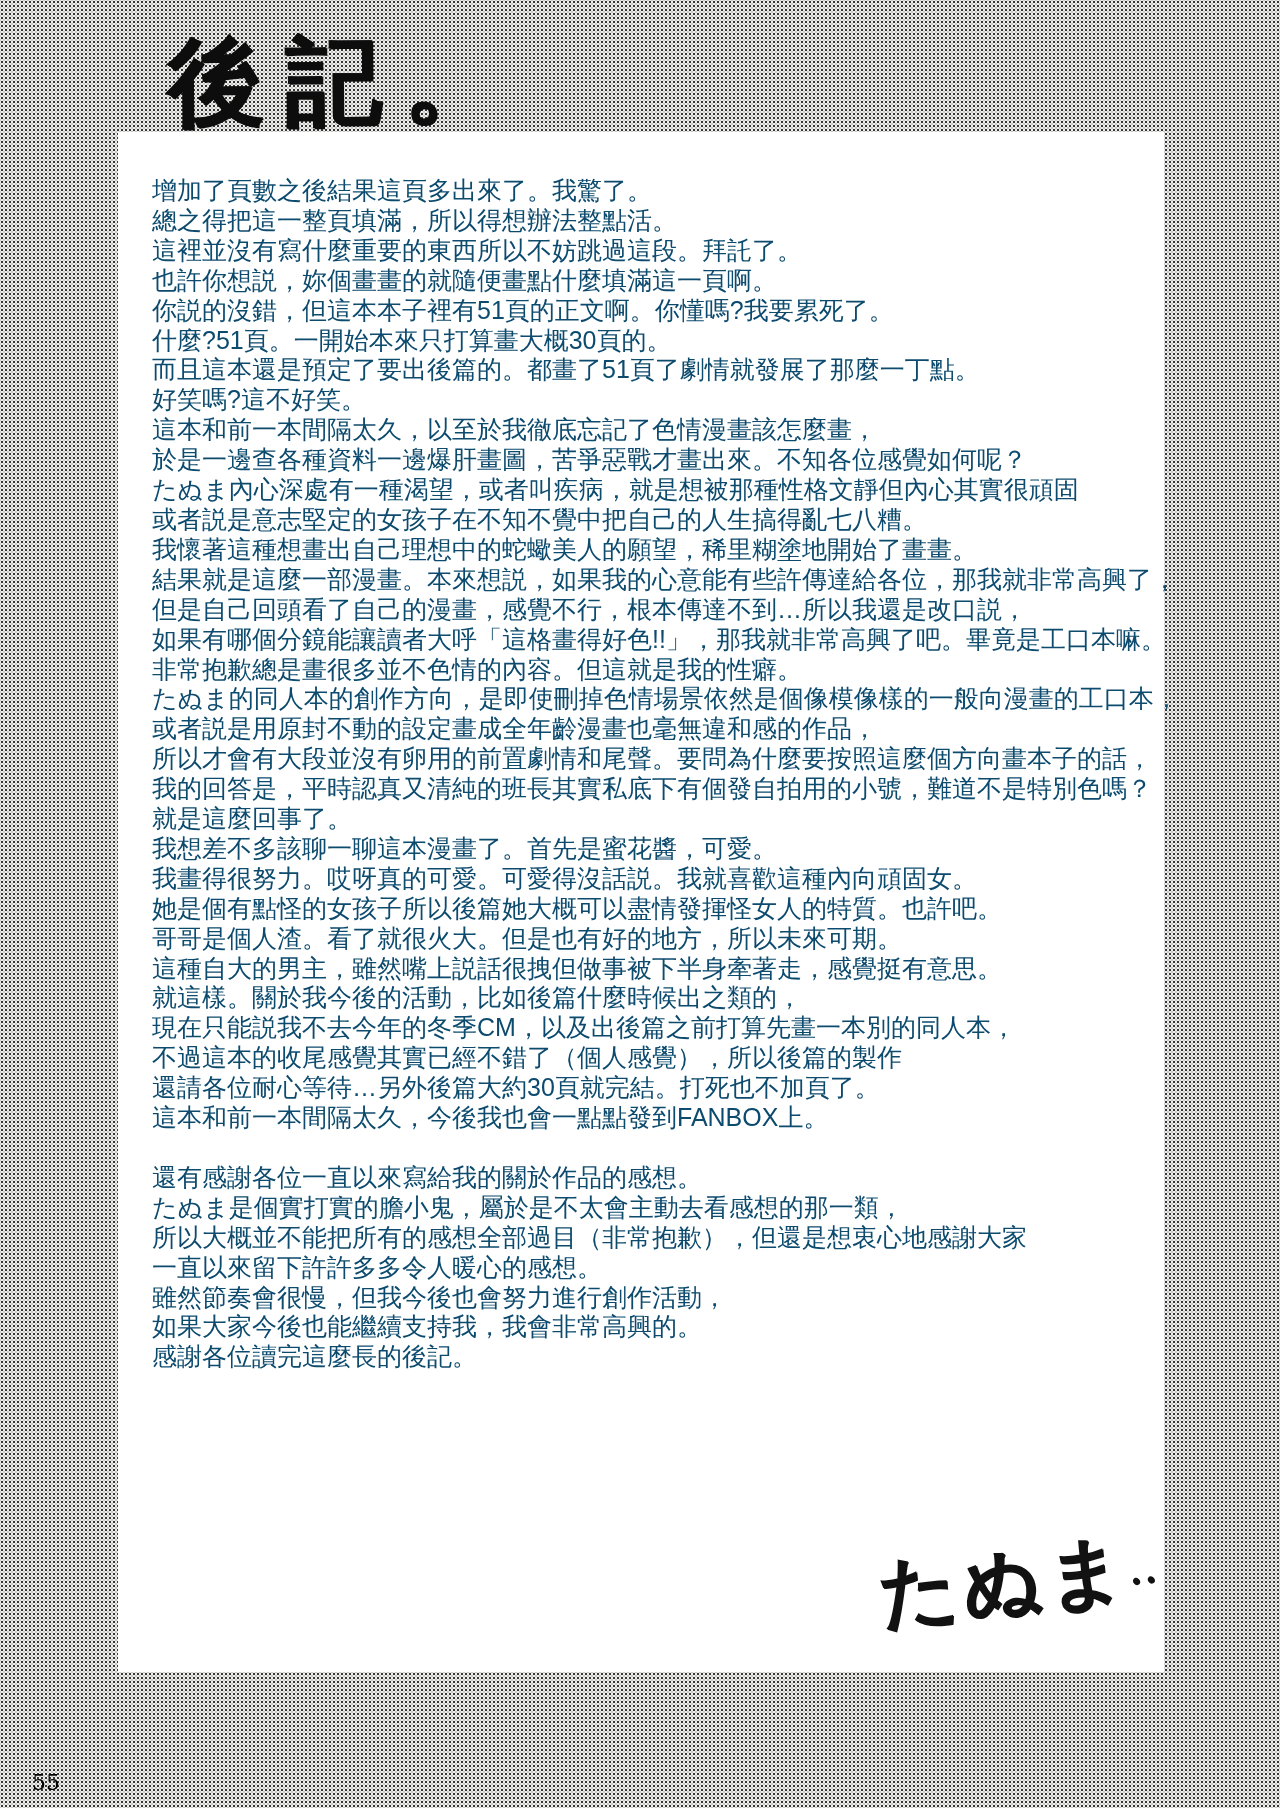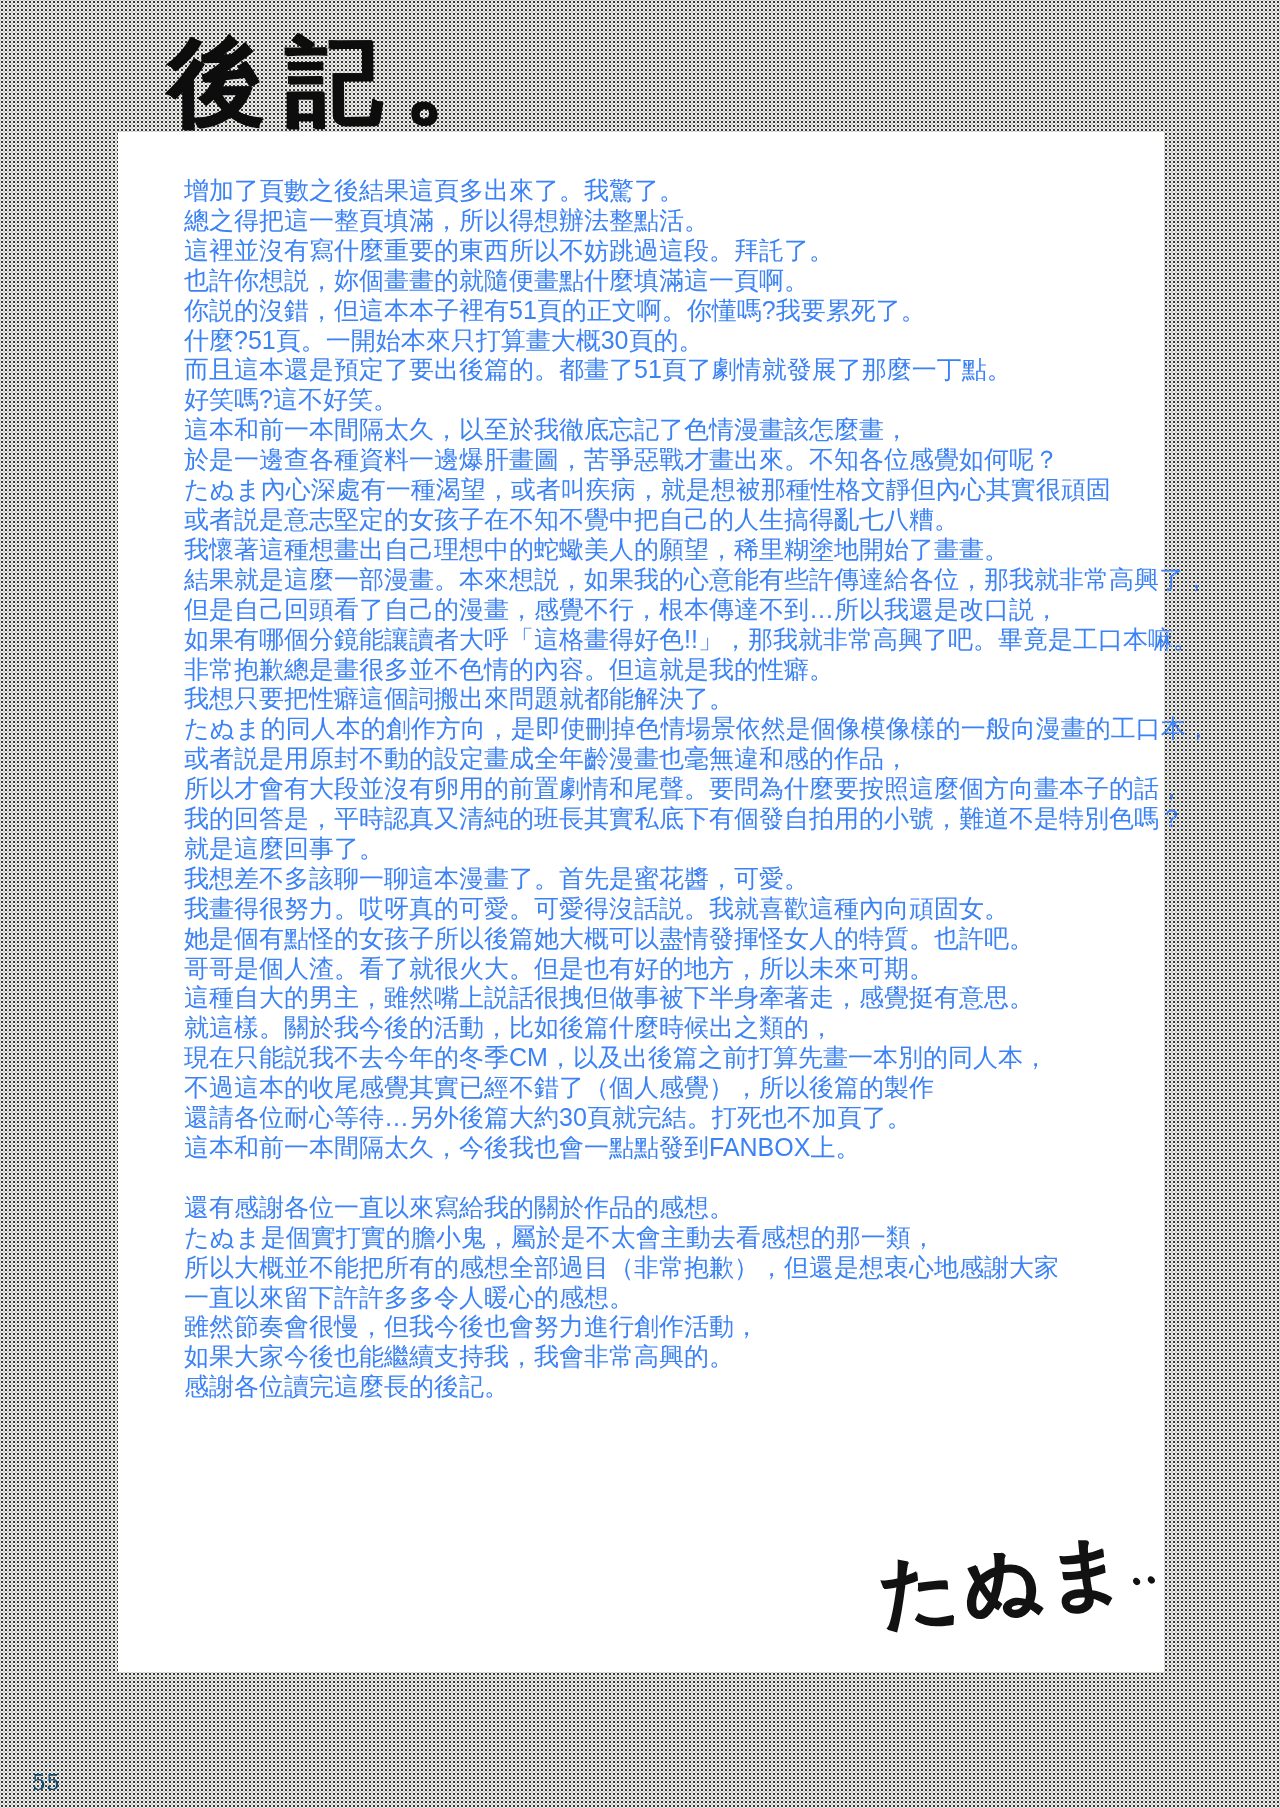--- a/index.html
+++ b/index.html
@@ -55,24 +55,23 @@
     left: 152px;
     top: 176px;
     width: 1000px;
     z-index: 2;
   }
 
   .body-text .line {
     font-size: 25px;
     line-height: 29.9px;
     min-height: 29.9px;
-    color: #3b82f6;
+    color: #0c4a6e;
     white-space: nowrap;
     letter-spacing: 0px;
-    margin-left: 32px;
   }
 
   
   .signature {
     position: absolute;
     left: 878px;
     top: 1528px;
     font-family: "DejaVu Serif", serif;
     font-weight: 900;
     font-size: 78px;
@@ -89,21 +88,21 @@
     letter-spacing: 3px;
     vertical-align: 10px;
   }
 
   .page-number {
     position: absolute;
     left: 32px;
     top: 1770px;
     font-size: 22px;
     font-family: "DejaVu Serif", serif;
-    color: #0c4a6e;
+    color: #000000;
     z-index: 3;
   }
 </style>
 </head>
 <body>
 
 <div class="page-bg"></div>
 
 <div class="content-panel"></div>
 
@@ -120,21 +119,20 @@
     <div class="line">好笑嗎?這不好笑。</div>
     <div class="line">這本和前一本間隔太久，以至於我徹底忘記了色情漫畫該怎麼畫，</div>
     <div class="line">於是一邊查各種資料一邊爆肝畫圖，苦爭惡戰才畫出來。不知各位感覺如何呢？</div>
     <div class="line">たぬま內心深處有一種渴望，或者叫疾病，就是想被那種性格文靜但內心其實很頑固</div>
     <div class="line">或者説是意志堅定的女孩子在不知不覺中把自己的人生搞得亂七八糟。</div>
     <div class="line">我懷著這種想畫出自己理想中的蛇蠍美人的願望，稀里糊塗地開始了畫畫。</div>
     <div class="line">結果就是這麼一部漫畫。本來想説，如果我的心意能有些許傳達給各位，那我就非常高興了，</div>
     <div class="line">但是自己回頭看了自己的漫畫，感覺不行，根本傳達不到…所以我還是改口説，</div>
     <div class="line">如果有哪個分鏡能讓讀者大呼「這格畫得好色!!」，那我就非常高興了吧。畢竟是工口本嘛。</div>
     <div class="line">非常抱歉總是畫很多並不色情的內容。但這就是我的性癖。</div>
-    <div class="line">我想只要把性癖這個詞搬出來問題就都能解決了。</div>
     <div class="line">たぬま的同人本的創作方向，是即使刪掉色情場景依然是個像模像樣的一般向漫畫的工口本，</div>
     <div class="line">或者説是用原封不動的設定畫成全年齡漫畫也毫無違和感的作品，</div>
     <div class="line">所以才會有大段並沒有卵用的前置劇情和尾聲。要問為什麼要按照這麼個方向畫本子的話，</div>
     <div class="line">我的回答是，平時認真又清純的班長其實私底下有個發自拍用的小號，難道不是特別色嗎？</div>
     <div class="line">就是這麼回事了。</div>
     <div class="line">我想差不多該聊一聊這本漫畫了。首先是蜜花醬，可愛。</div>
     <div class="line">我畫得很努力。哎呀真的可愛。可愛得沒話説。我就喜歡這種內向頑固女。</div>
     <div class="line">她是個有點怪的女孩子所以後篇她大概可以盡情發揮怪女人的特質。也許吧。</div>
     <div class="line">哥哥是個人渣。看了就很火大。但是也有好的地方，所以未來可期。</div>
     <div class="line">這種自大的男主，雖然嘴上説話很拽但做事被下半身牽著走，感覺挺有意思。</div>

